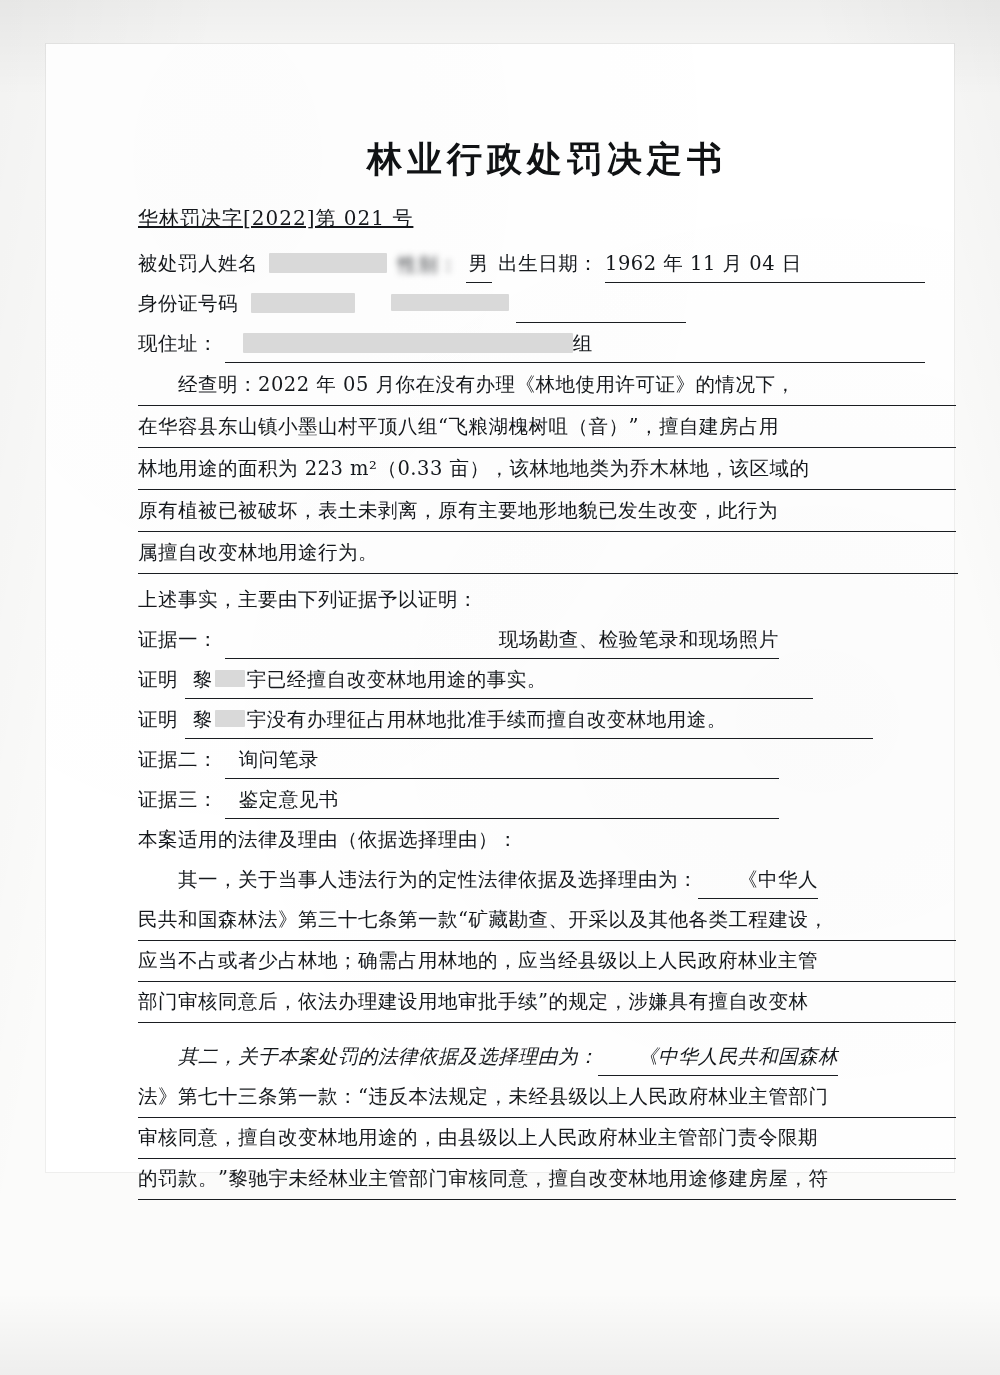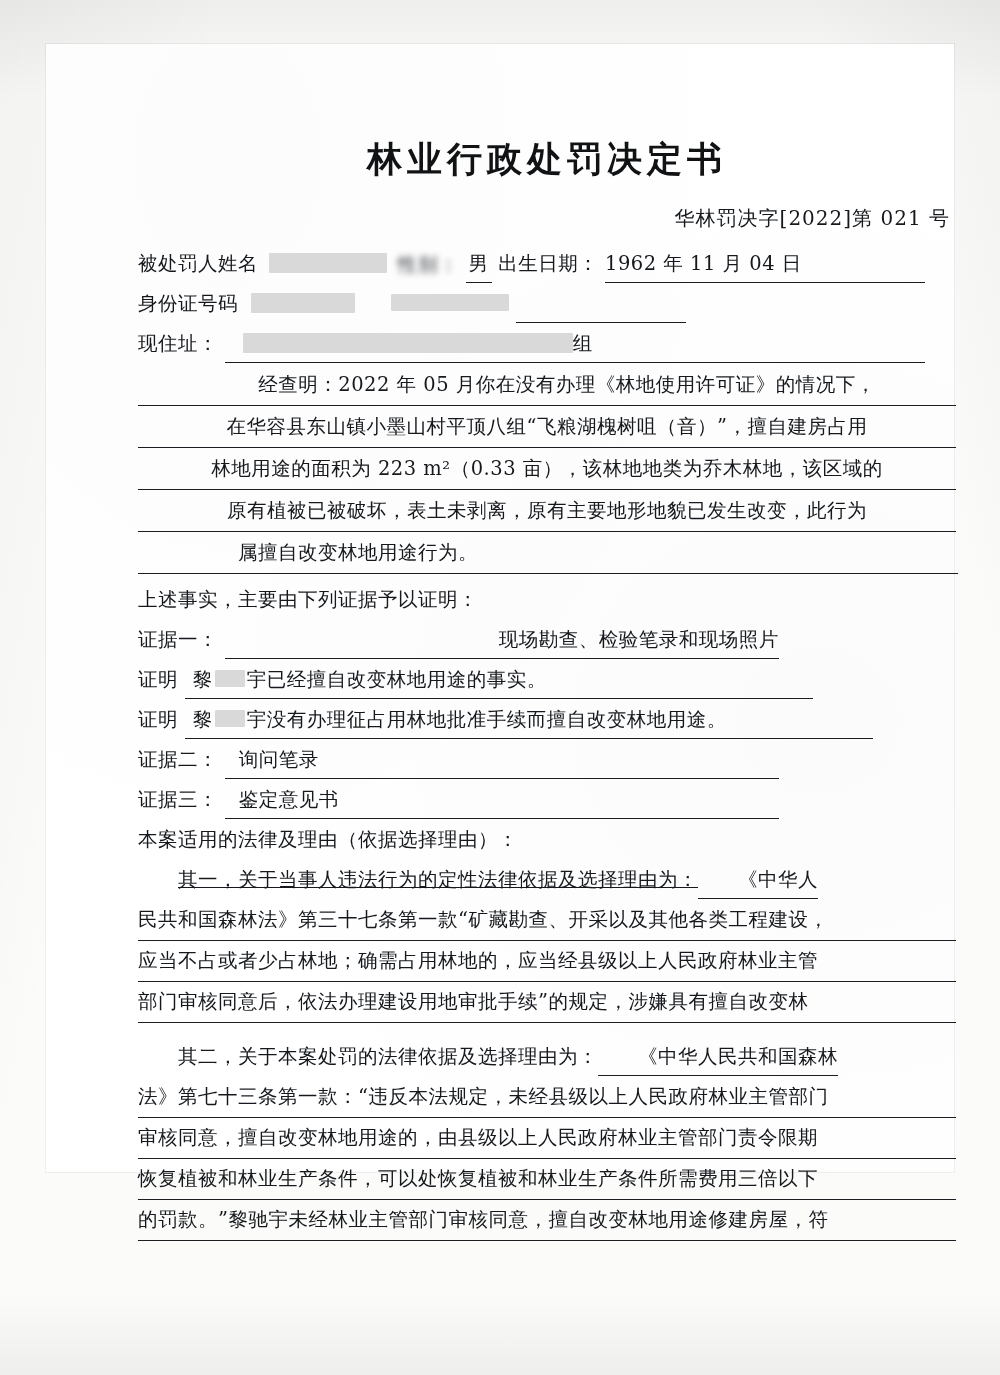--- a/index.html
+++ b/index.html
@@ -47,27 +47,28 @@
   .title {
     text-align: center;
     font-family: "DejaVu Serif", "Liberation Serif", serif;
     font-weight: bold;
     font-size: 35px;
     letter-spacing: 5px;
     color: #101214;
     margin: 0 0 22px 0;
   }
   .docnum {
-    text-align: right;
+    text-align: left;
     font-family: "DejaVu Serif", "Liberation Serif", serif;
     font-size: 20px;
     letter-spacing: 1px;
     padding-right: 6px;
     margin-bottom: 12px;
     color: #15181c;
+    text-decoration: underline;
   }
   .ln {
     position: relative;
     font-family: "DejaVu Serif", "Liberation Serif", serif;
     font-size: 19.5px;
     line-height: 40px;
     height: 40px;
     white-space: nowrap;
     letter-spacing: 0.5px;
     color: #15181c;
@@ -100,21 +101,21 @@
   .redact.sm { height: 17px; }
   .blur {
     display: inline-block;
     vertical-align: middle;
     filter: blur(3.2px);
     color: #2a2d31;
     letter-spacing: 1px;
   }
   .spacer { height: 14px; }
   .lbl { display: inline-block; }
-  .body-block .ln { height: 41px; line-height: 41px; text-align: center; }
+  .body-block .ln { height: 41px; line-height: 41px; }
 </style>
 </head>
 <body>
 
 <div class="page">
   <div class="sheet">
     <div class="doc">
 
       <div class="title">林业行政处罚决定书</div>
 
@@ -175,32 +176,31 @@
         <span class="u" style="min-width:540px;padding-left:14px;">询问笔录</span>
       </div>
 
       <div class="ln">
         <span>证据三：</span>
         <span class="u" style="min-width:540px;padding-left:14px;">鉴定意见书</span>
       </div>
 
       <div class="ln">本案适用的法律及理由（依据选择理由）：</div>
 
-      <div class="ln" style="text-indent:40px;text-decoration:underline;">
+      <div class="ln" style="text-indent:40px;">
         <span>其一，关于当事人违法行为的定性法律依据及选择理由为：</span><span class="u">《中华人</span>
       </div>
       <div class="ln ul-row">民共和国森林法》第三十七条第一款“矿藏勘查、开采以及其他各类工程建设，</div>
       <div class="ln ul-row">应当不占或者少占林地；确需占用林地的，应当经县级以上人民政府林业主管</div>
       <div class="ln ul-row">部门审核同意后，依法办理建设用地审批手续”的规定，涉嫌具有擅自改变林</div>
 
       <div class="spacer"></div>
 
-      <div class="ln" style="text-indent:40px;">
+      <div class="ln" style="text-indent:40px;font-style:italic;">
         <span>其二，关于本案处罚的法律依据及选择理由为：</span><span class="u">《中华人民共和国森林</span>
       </div>
       <div class="ln ul-row">法》第七十三条第一款：“违反本法规定，未经县级以上人民政府林业主管部门</div>
       <div class="ln ul-row">审核同意，擅自改变林地用途的，由县级以上人民政府林业主管部门责令限期</div>
-      <div class="ln ul-row">恢复植被和林业生产条件，可以处恢复植被和林业生产条件所需费用三倍以下</div>
       <div class="ln ul-row">的罚款。”黎驰宇未经林业主管部门审核同意，擅自改变林地用途修建房屋，符</div>
 
     </div>
   </div>
 </div>
 
 </body></html>

